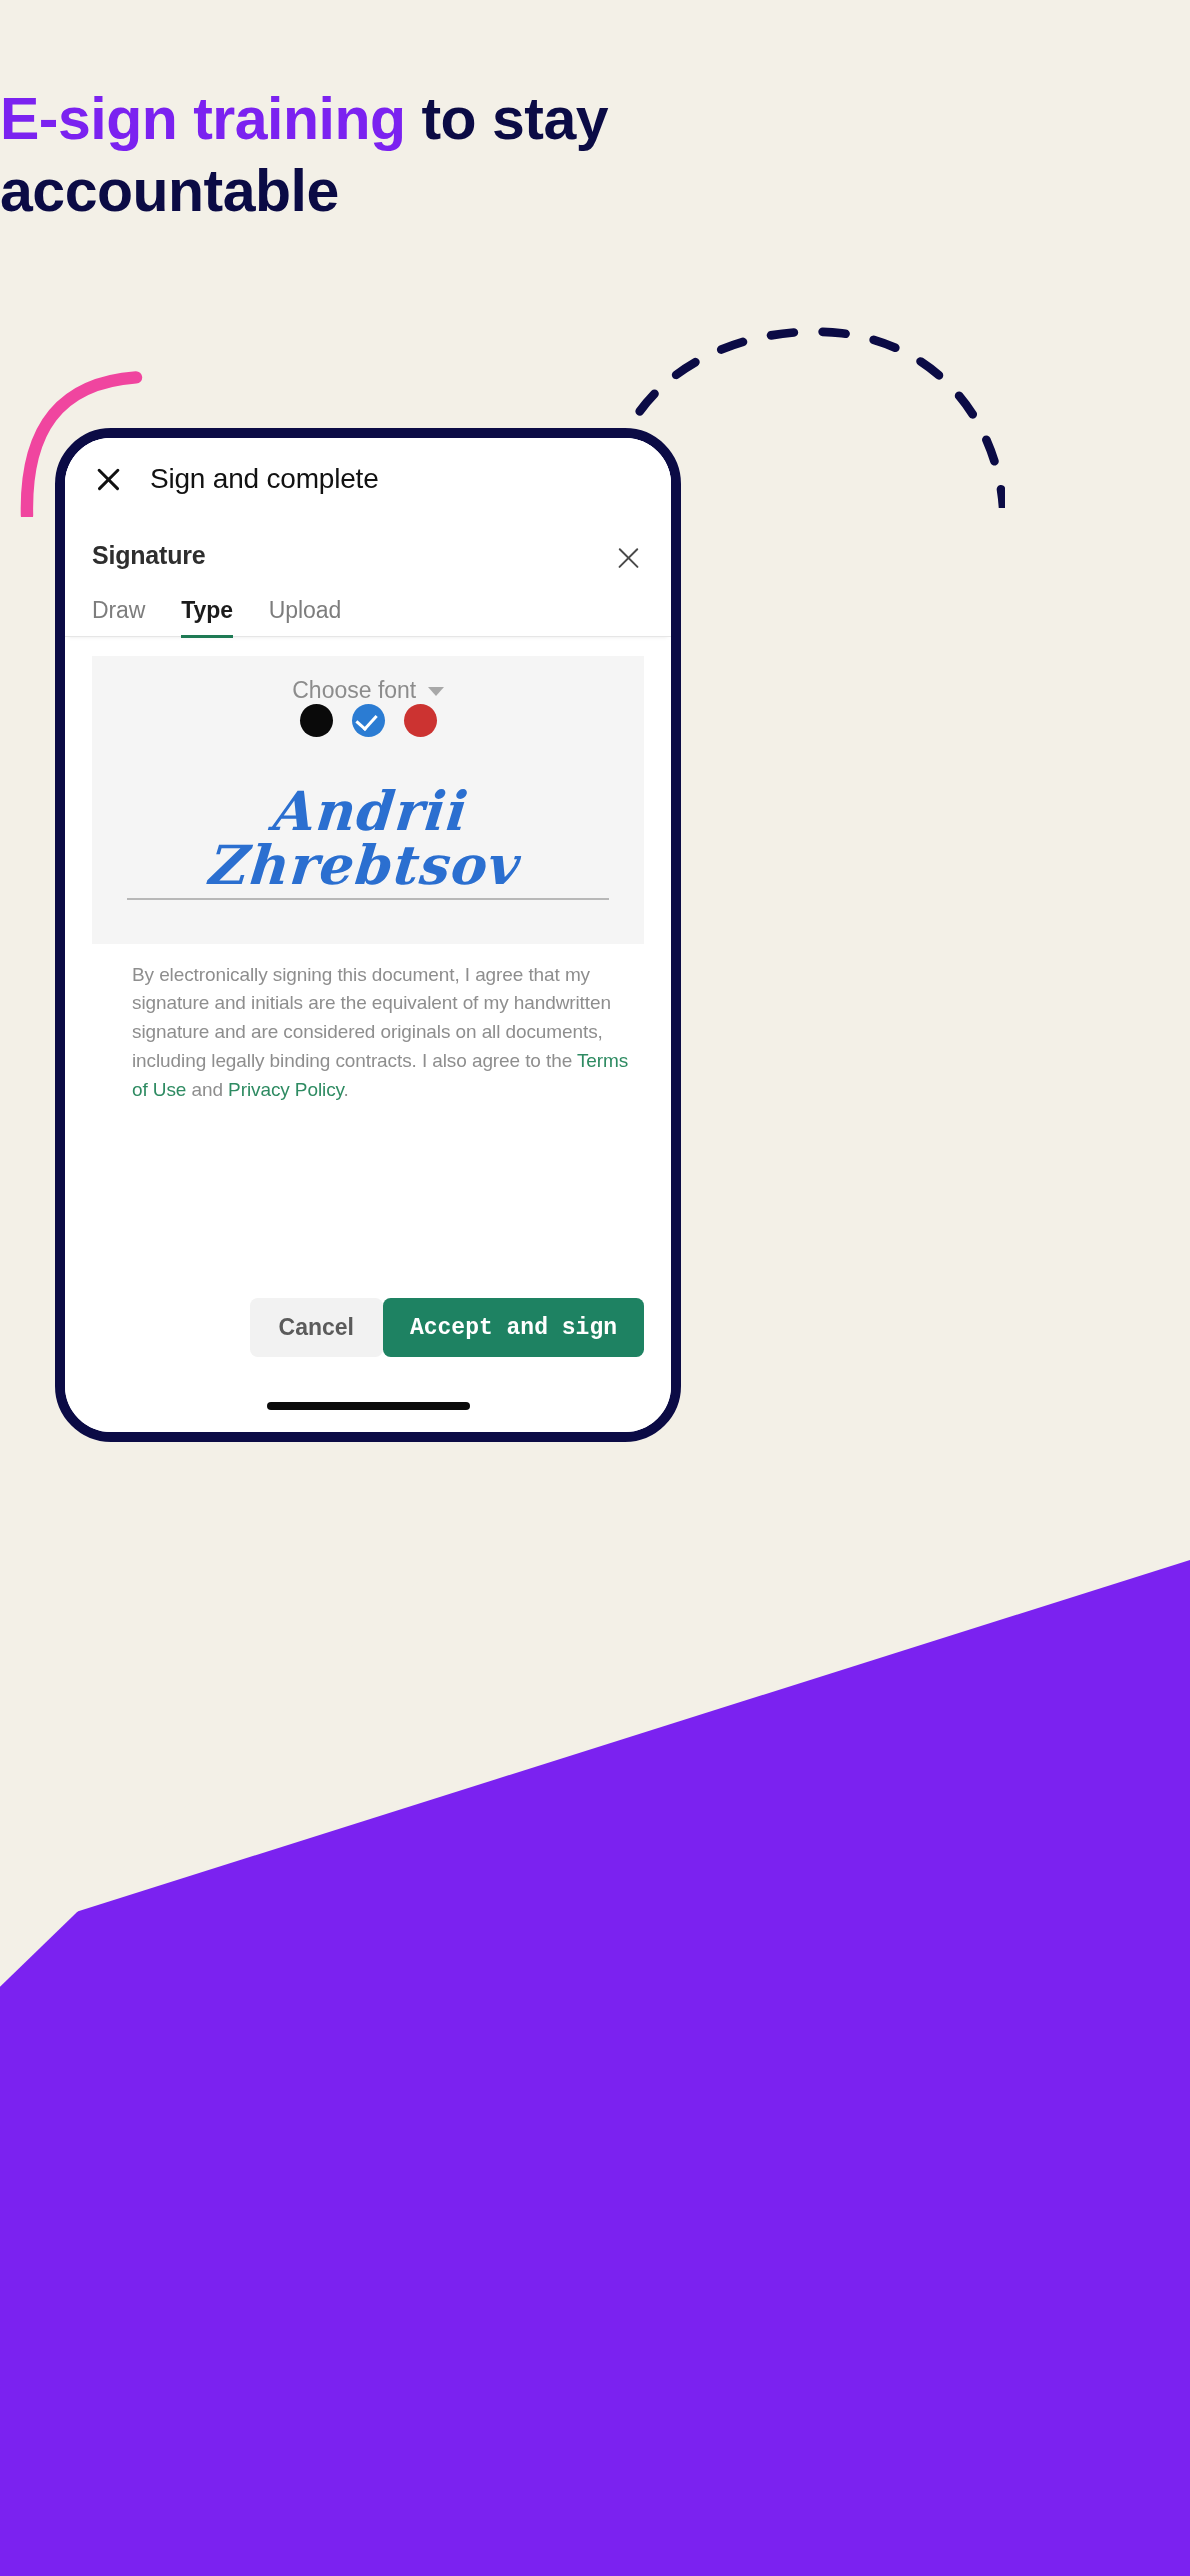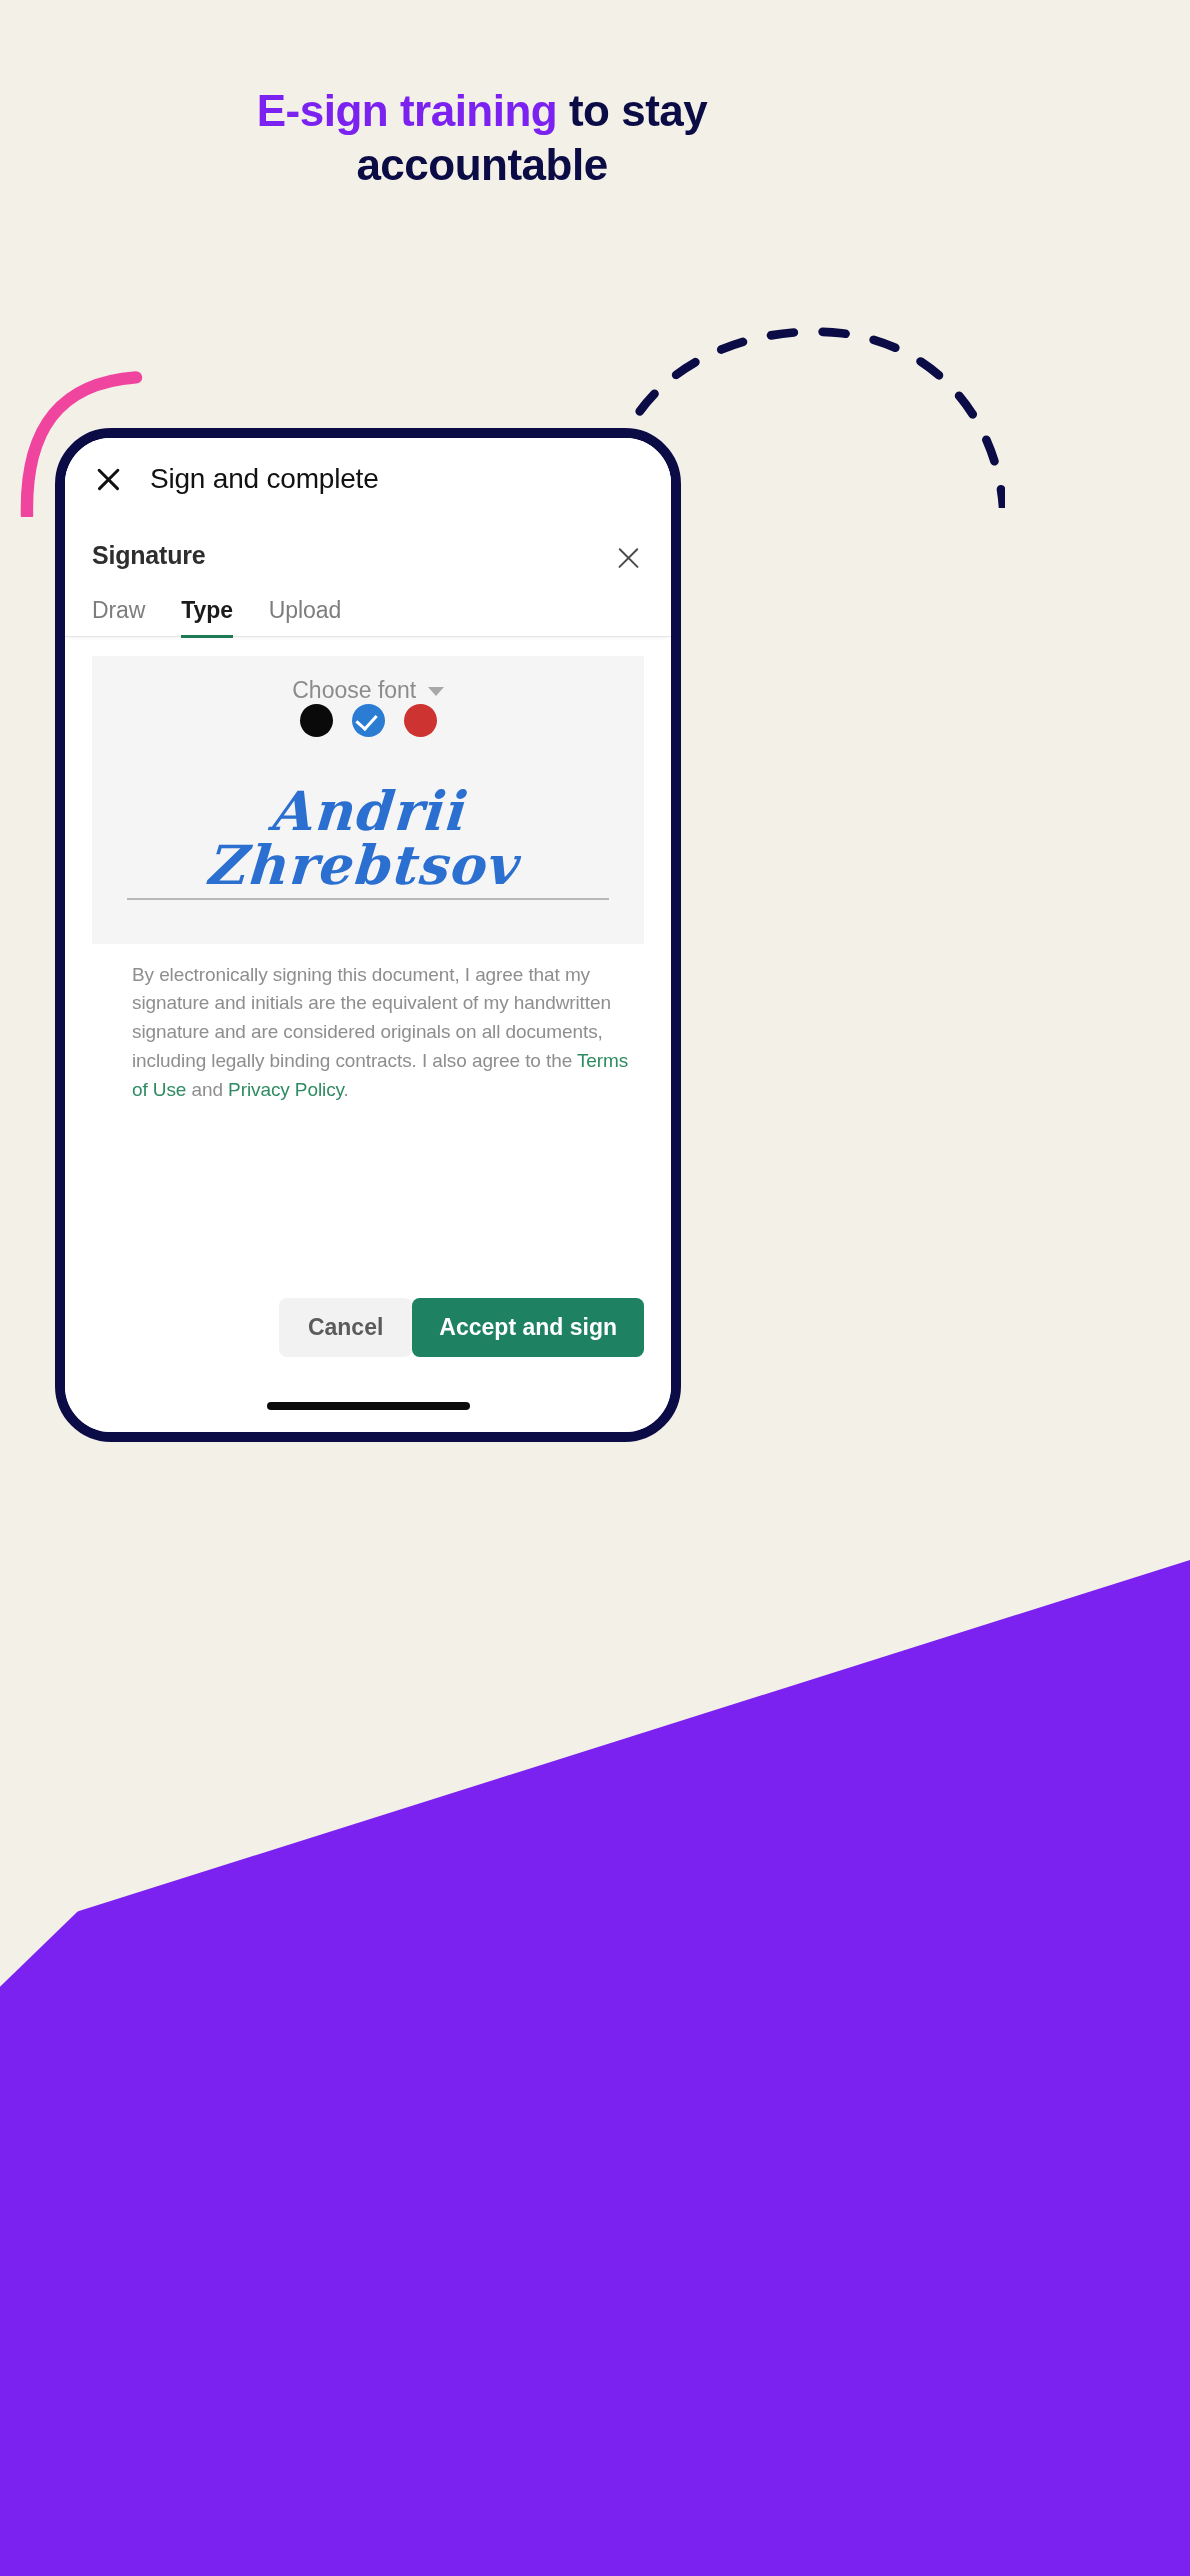--- a/index.html
+++ b/index.html
@@ -41,22 +41,22 @@
     background: #F3F0E7;
     clip-path: polygon(0% 0%, 37% 0%, 0% 42%);
   }
 
   
   #headline {
     position: absolute;
     top: 84px;
     left: 0;
     width: 964px;
-    text-align: center;
-    font-size: 44px;
+    text-align: left;
+    font-size: 59px;
     font-weight: 700;
     line-height: 1.22;
     letter-spacing: -0.5px;
     color: #0B0B45;
     z-index: 4;
   }
   #headline .accent { color: #7B22F0; }
 
   
   #deco-dashed-arc {
@@ -305,21 +305,21 @@
     padding: 16.3px 29px;
     cursor: pointer;
   }
   #accept-btn {
     background: #1E8262;
     color: #ffffff;
     border: none;
     border-radius: 7.7px;
     font-size: 23px;
     font-weight: 700;
-    font-family: Liberation Sans, sans-serif;
+    font-family: Liberation Mono, monospace;
     padding: 16.3px 27px;
     cursor: pointer;
   }
 
   
   #home-indicator-row {
     height: 52px;
     flex: 0 0 52px;
     display: flex;
     align-items: center;

